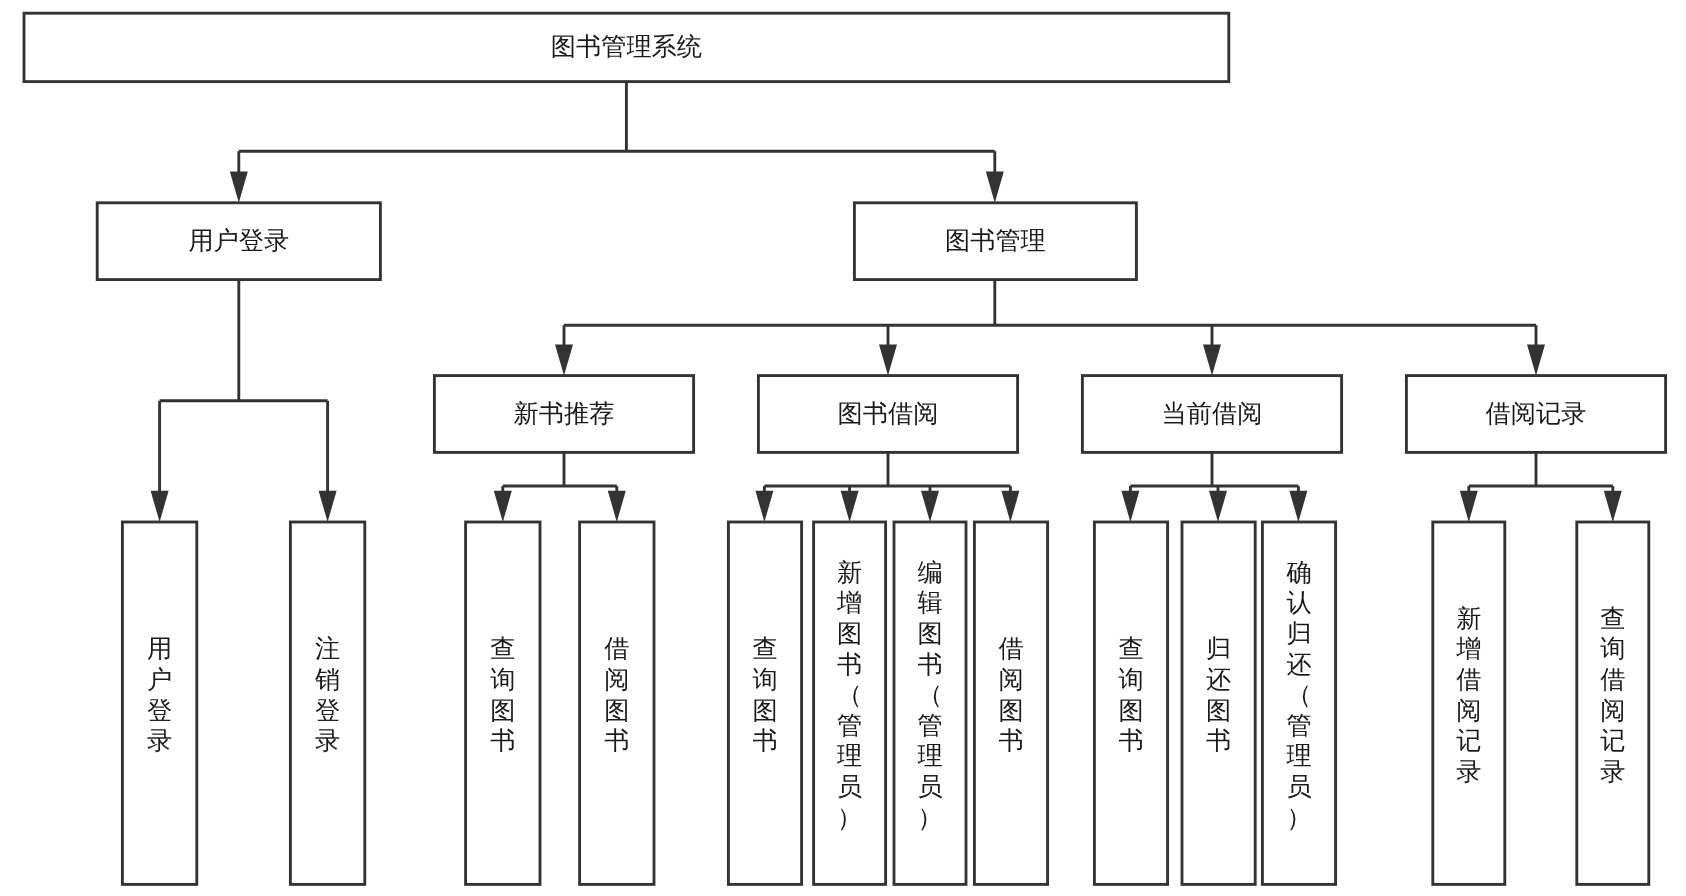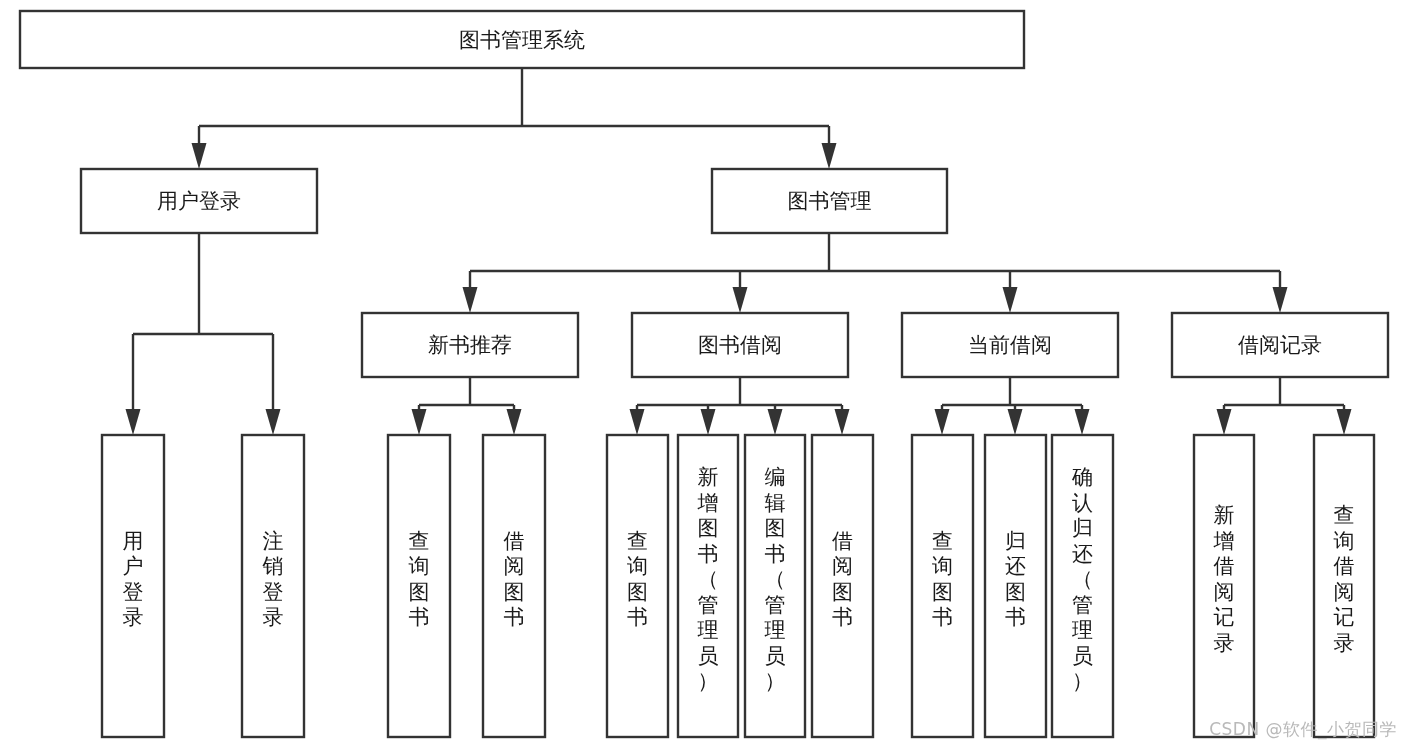--- a/index.html
+++ b/index.html
@@ -219,15 +219,14 @@
           <rect x="1194" y="435" width="60" height="302" class="node-box"></rect>
           <text x="1224" y="0" class="node-label-vertical"><tspan x="1224" y="522.25">新</tspan><tspan x="1224" y="547.75">增</tspan><tspan x="1224" y="573.25">借</tspan><tspan x="1224" y="598.75">阅</tspan><tspan x="1224" y="624.25">记</tspan><tspan x="1224" y="649.75">录</tspan></text>
         </g>
         <g>
           <rect x="1314" y="435" width="60" height="302" class="node-box"></rect>
           <text x="1344" y="0" class="node-label-vertical"><tspan x="1344" y="522.25">查</tspan><tspan x="1344" y="547.75">询</tspan><tspan x="1344" y="573.25">借</tspan><tspan x="1344" y="598.75">阅</tspan><tspan x="1344" y="624.25">记</tspan><tspan x="1344" y="649.75">录</tspan></text>
         </g>
       </g>
   </svg>
 
-  <div class="watermark-text">CSDN @软件_小贺同学</div>
 
 </div>
 
 </body></html>

